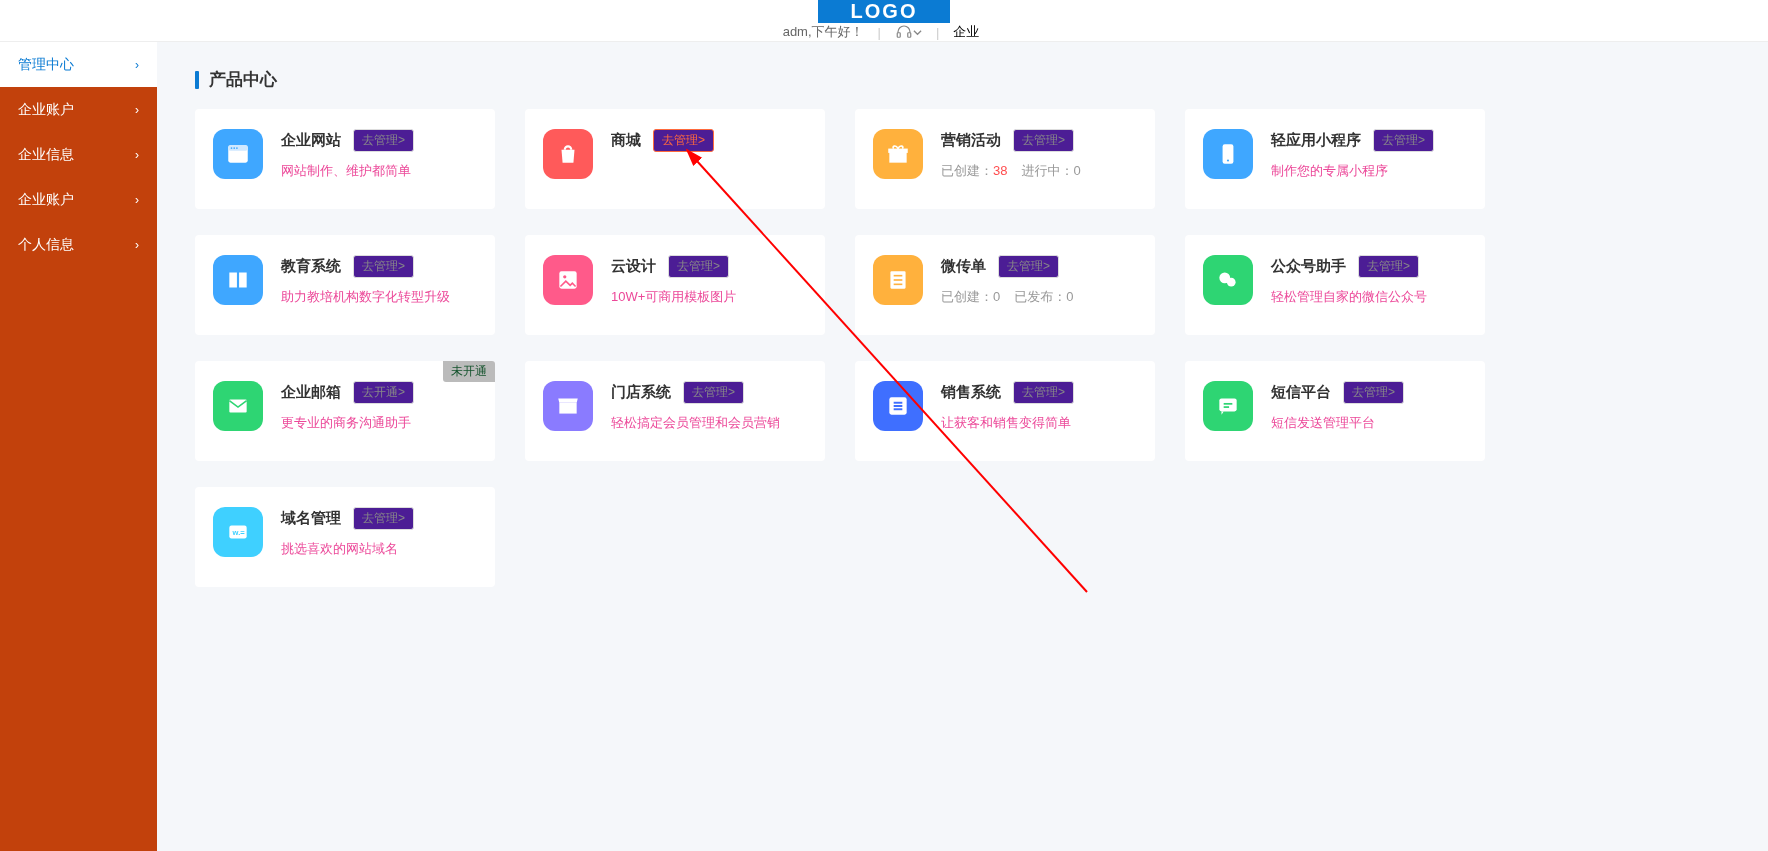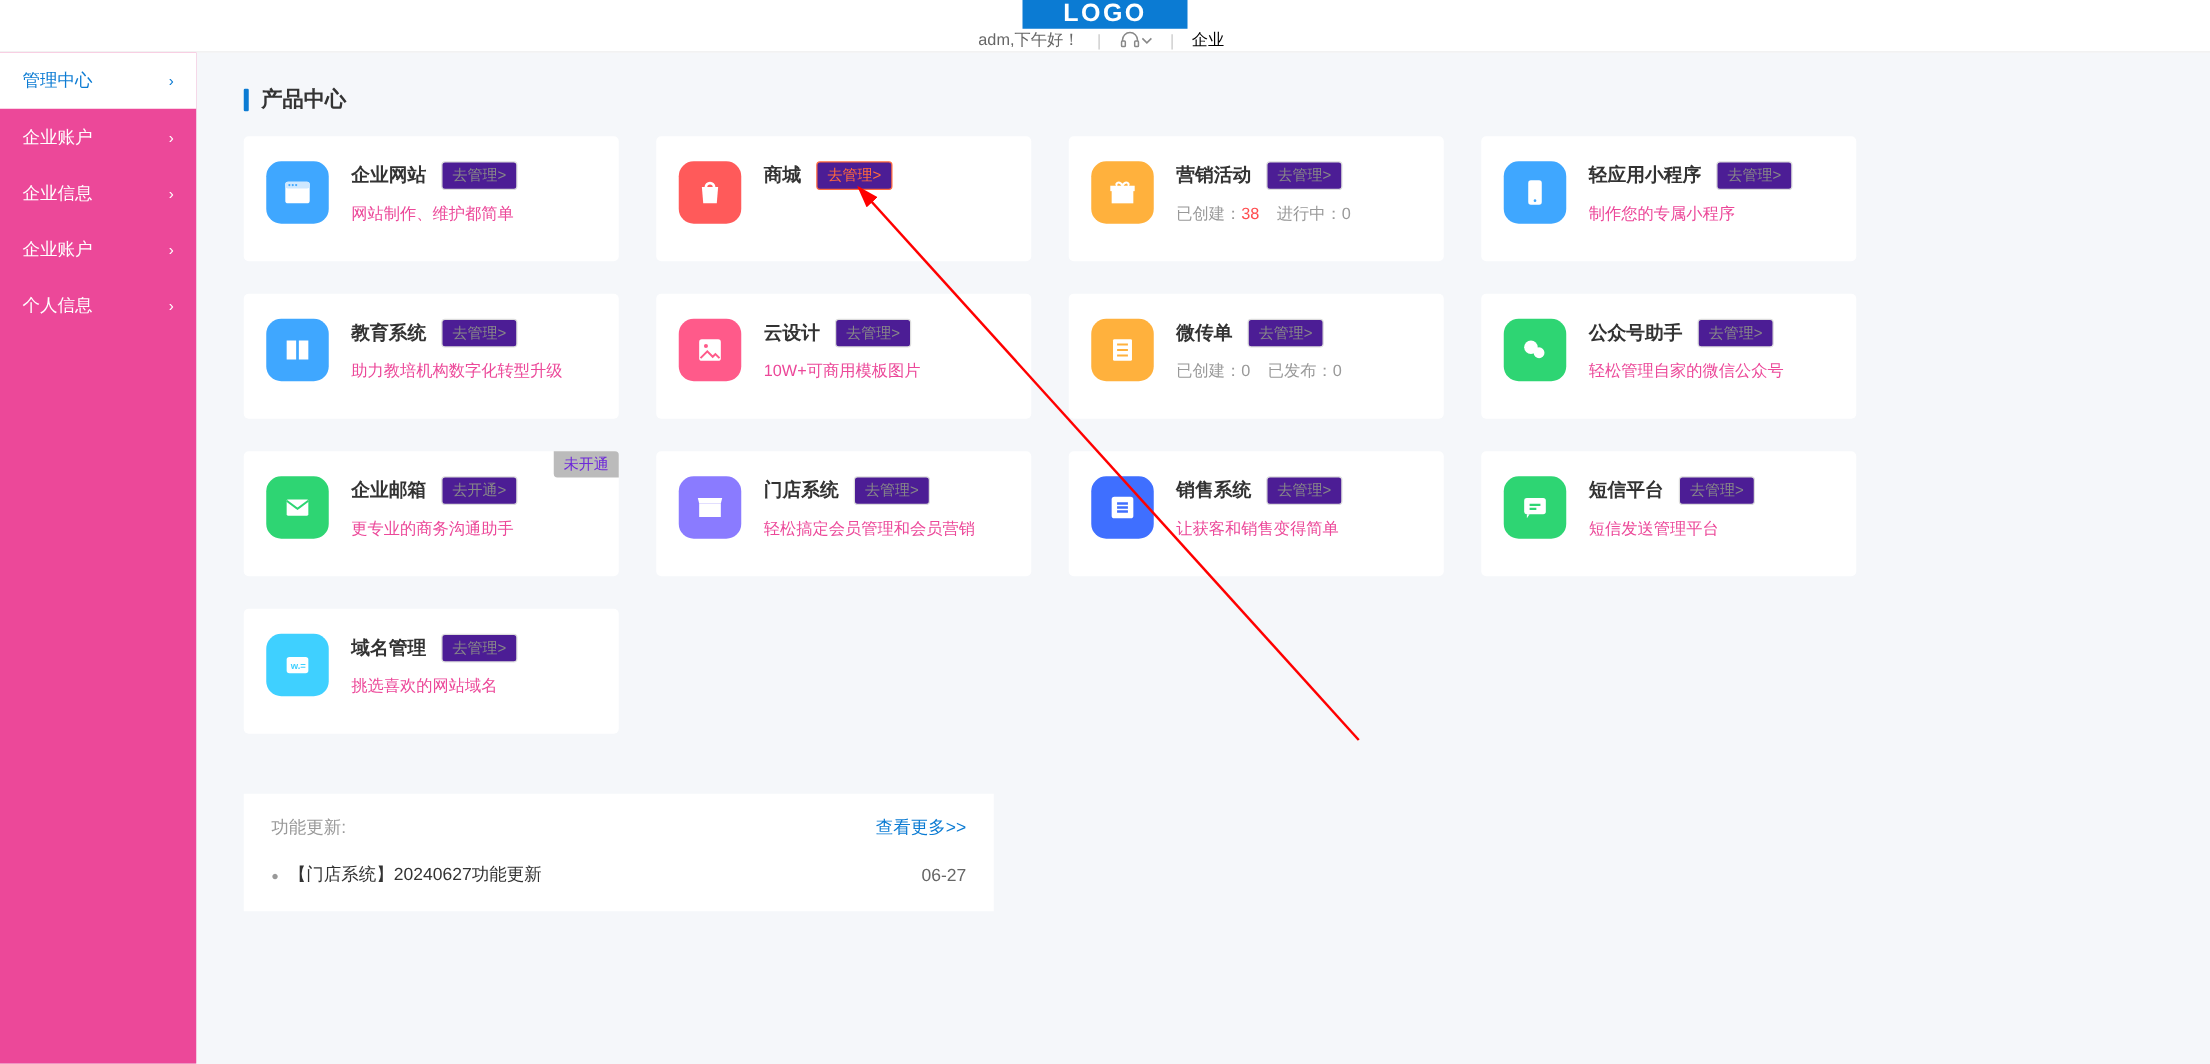--- a/index.html
+++ b/index.html
@@ -4,40 +4,40 @@
 <style>
 * { box-sizing: border-box; margin: 0; padding: 0; }
 body { font-family: "Microsoft YaHei", Arial, sans-serif; background: #f5f7fa; color: #333; }
 .header { height: 42px; background: #fff; display: flex; align-items: center; justify-content: space-between; border-bottom: 1px solid #eee; flex-direction: column; }
 .logo { width: 132px; height: 42px; background: #0b7bd3; color: #fff; display: flex; align-items: center; justify-content: center; font-size: 20px; letter-spacing: 2px; font-weight: 600; }
 .header-right { display: flex; align-items: center; gap: 14px; padding-right: 6px; font-size: 13px; color: #666; }
 .header-right .sep { color: #ccc; }
 .header-right .link { color: #000000; }
 .hs-icon { display:inline-flex; align-items:center; }
 .layout { display: flex; }
-.sidebar { width: 157px; min-height: 809px; background: #ec4899; color: #fff; }
+.sidebar { width: 157px; min-height: 809px; background: #c2410c; color: #fff; }
 .sidebar-item { display: flex; align-items: center; justify-content: space-between; padding: 0 18px; height: 45px; font-size: 14px; cursor: pointer; }
 .sidebar-item.active { background: #fff; color: #0b7bd3; }
 .sidebar-item .chev { font-size: 12px; }
 .main { flex: 1; padding: 26px 38px; }
 .section-title { display: flex; align-items: center; font-size: 17px; font-weight: 600; color: #333; margin-bottom: 18px; }
 .section-title::before { content: ""; display: inline-block; width: 4px; height: 18px; background: #0b7bd3; margin-right: 10px; border-radius: 1px; }
 .grid { display: grid; grid-template-columns: repeat(4, 300px); gap: 26px 30px; }
 .card { background: #fff; border-radius: 4px; padding: 20px 18px; display: flex; align-items: flex-start; gap: 18px; position: relative; min-height: 100px; }
 .card .icon-wrap { width: 50px; height: 50px; border-radius: 12px; display: flex; align-items: center; justify-content: center; flex-shrink: 0; }
 .card .icon-wrap svg { width: 26px; height: 26px; }
 .card .body { flex: 1; }
 .card .title-row { display: flex; align-items: center; gap: 12px; }
 .card .title { font-size: 15px; font-weight: 600; color: #333; }
 .card .btn { border: 1px solid #ddd; color: #888; font-size: 12px; padding: 2px 8px; border-radius: 3px; background: #4c1d95; cursor: pointer; }
 .card .btn.hot { border-color: #ff6a3d; color: #ff6a3d; }
 .card .desc { font-size: 13px; color: #ec4899; margin-top: 10px; }
 .card .stats { font-size: 13px; color: #999; margin-top: 10px; display: flex; gap: 14px; }
 .card .stats .num { color: #ff4d4f; }
-.card .badge { position: absolute; right: 0; top: 0; background: #bbb; color: #6d28d9; font-size: 12px; padding: 2px 8px; border-bottom-left-radius: 3px; border-top-right-radius: 3px;}
+.card .badge { position: absolute; right: 0; top: 0; background: #bbb; color: #14532d; font-size: 12px; padding: 2px 8px; border-bottom-left-radius: 3px; border-top-right-radius: 3px;}
 .help { margin-top: 48px; }
 .help-card { background: #fff; padding: 18px 22px; max-width: 600px; }
 .help-head { display: flex; justify-content: space-between; align-items: center; font-size: 14px; color: #999; margin-bottom: 18px; }
 .help-head .more { color: #0b7bd3; cursor: pointer; }
 .help-item { display: flex; justify-content: space-between; align-items: center; font-size: 14px; color: #333; padding: 2px 0; }
 .help-item .bullet { color: #999; margin-right: 8px; font-size:10px;}
 .help-item .date { color: #666; }
 .arrow-overlay { position: absolute; pointer-events: none; }
 </style>
 </head>
@@ -307,25 +307,15 @@
     <svg class="arrow-overlay" style="left:500px; top:100px;" width="450" height="470">
       <defs>
           <marker id="ah" markerWidth="10" markerHeight="10" refX="8" refY="3" orient="auto">
             <path d="M0,0 L9,3 L0,6 Z" fill="#ff0000"></path>
           </marker>
         </defs>
       <line x1="430" y1="450" x2="30" y2="8" stroke="#ff0000" stroke-width="2" marker-end="url(#ah)"></line>
     </svg>
 
     <div class="help">
-      <div class="help-card">
-        <div class="help-head">
-          <span>功能更新:</span>
-          <span class="more">查看更多&gt;&gt;</span>
-        </div>
-        <div class="help-item">
-          <span><span class="bullet">●</span><span>【门店系统】20240627功能更新</span></span>
-          <span class="date">06-27</span>
-        </div>
-      </div>
     </div>
   </div>
 </div>
 
 </body></html>

